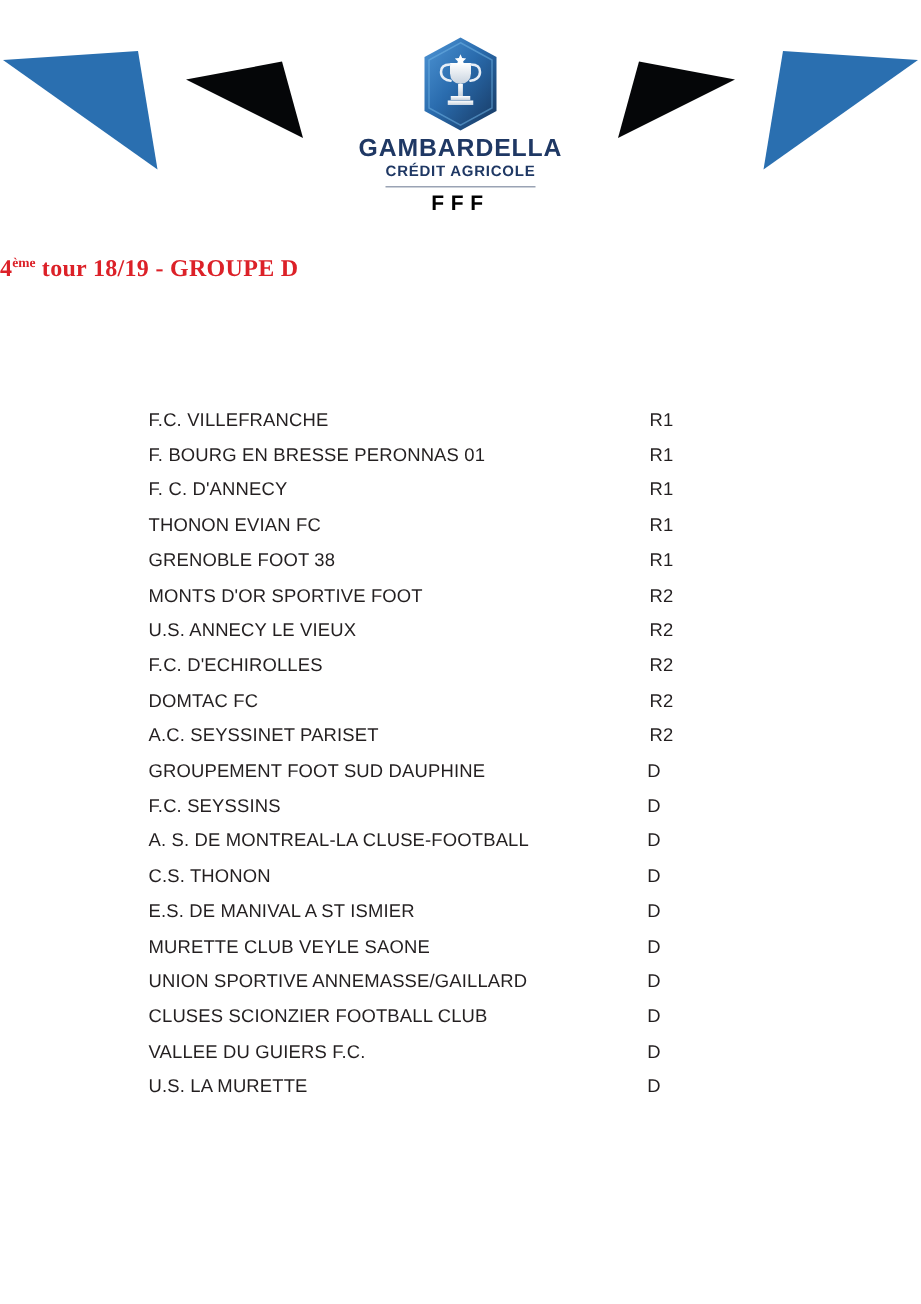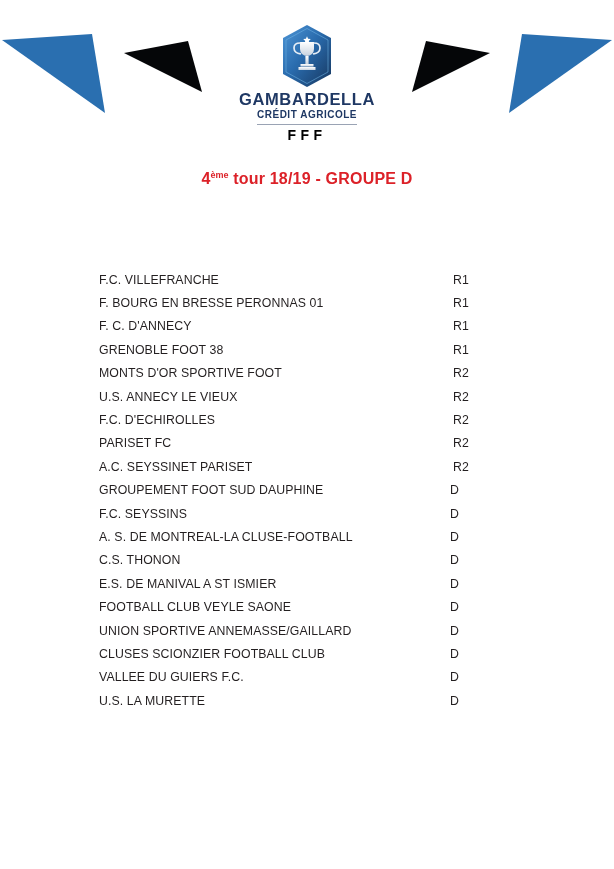--- a/index.html
+++ b/index.html
@@ -87,22 +87,22 @@
     letter-spacing: 4.5px;
     color: #000000;
   }
 
   
   .round-title {
     position: absolute;
     left: 0;
     top: 170px;
     width: 614px;
-    text-align: center;
-    font-family: Liberation Sans, sans-serif;
+    text-align: left;
+    font-family: Liberation Serif, serif;
     font-size: 16px;
     font-weight: bold;
     color: #dc2128;
     letter-spacing: 0.2px;
     white-space: nowrap;
   }
   .round-title .ord {
     font-size: 9px;
     vertical-align: super;
     font-weight: bold;
@@ -126,21 +126,21 @@
     font-family: "Liberation Sans", sans-serif;
     font-size: 12.3px;
     color: #231f20;
     letter-spacing: 0.1px;
     white-space: nowrap;
   }
   .team-table td.club {
     text-align: left;
   }
   .team-table td.level {
-    text-align: right;
+    text-align: center;
     width: 46px;
     padding-right: 2px;
   }
   .team-table td.level.single {
     padding-right: 12px;
   }
 </style>
 </head>
 <body>
 
@@ -202,37 +202,41 @@
       </tr>
       <tr>
         <td class="club">F. BOURG EN BRESSE PERONNAS 01</td>
         <td class="level">R1</td>
       </tr>
       <tr>
         <td class="club">F. C. D'ANNECY</td>
         <td class="level">R1</td>
       </tr>
       <tr>
+        <td class="club">THONON EVIAN FC</td>
+        <td class="level">R1</td>
+      </tr>
+      <tr>
         <td class="club">GRENOBLE FOOT 38</td>
         <td class="level">R1</td>
       </tr>
       <tr>
         <td class="club">MONTS D'OR SPORTIVE FOOT</td>
         <td class="level">R2</td>
       </tr>
       <tr>
         <td class="club">U.S. ANNECY LE VIEUX</td>
         <td class="level">R2</td>
       </tr>
       <tr>
         <td class="club">F.C. D'ECHIROLLES</td>
         <td class="level">R2</td>
       </tr>
       <tr>
-        <td class="club">PARISET FC</td>
+        <td class="club">DOMTAC FC</td>
         <td class="level">R2</td>
       </tr>
       <tr>
         <td class="club">A.C. SEYSSINET PARISET</td>
         <td class="level">R2</td>
       </tr>
       <tr>
         <td class="club">GROUPEMENT FOOT SUD DAUPHINE</td>
         <td class="level single">D</td>
       </tr>
@@ -246,21 +250,21 @@
       </tr>
       <tr>
         <td class="club">C.S. THONON</td>
         <td class="level single">D</td>
       </tr>
       <tr>
         <td class="club">E.S. DE MANIVAL A ST ISMIER</td>
         <td class="level single">D</td>
       </tr>
       <tr>
-        <td class="club">FOOTBALL CLUB VEYLE SAONE</td>
+        <td class="club">MURETTE CLUB VEYLE SAONE</td>
         <td class="level single">D</td>
       </tr>
       <tr>
         <td class="club">UNION SPORTIVE ANNEMASSE/GAILLARD</td>
         <td class="level single">D</td>
       </tr>
       <tr>
         <td class="club">CLUSES SCIONZIER FOOTBALL CLUB</td>
         <td class="level single">D</td>
       </tr>

